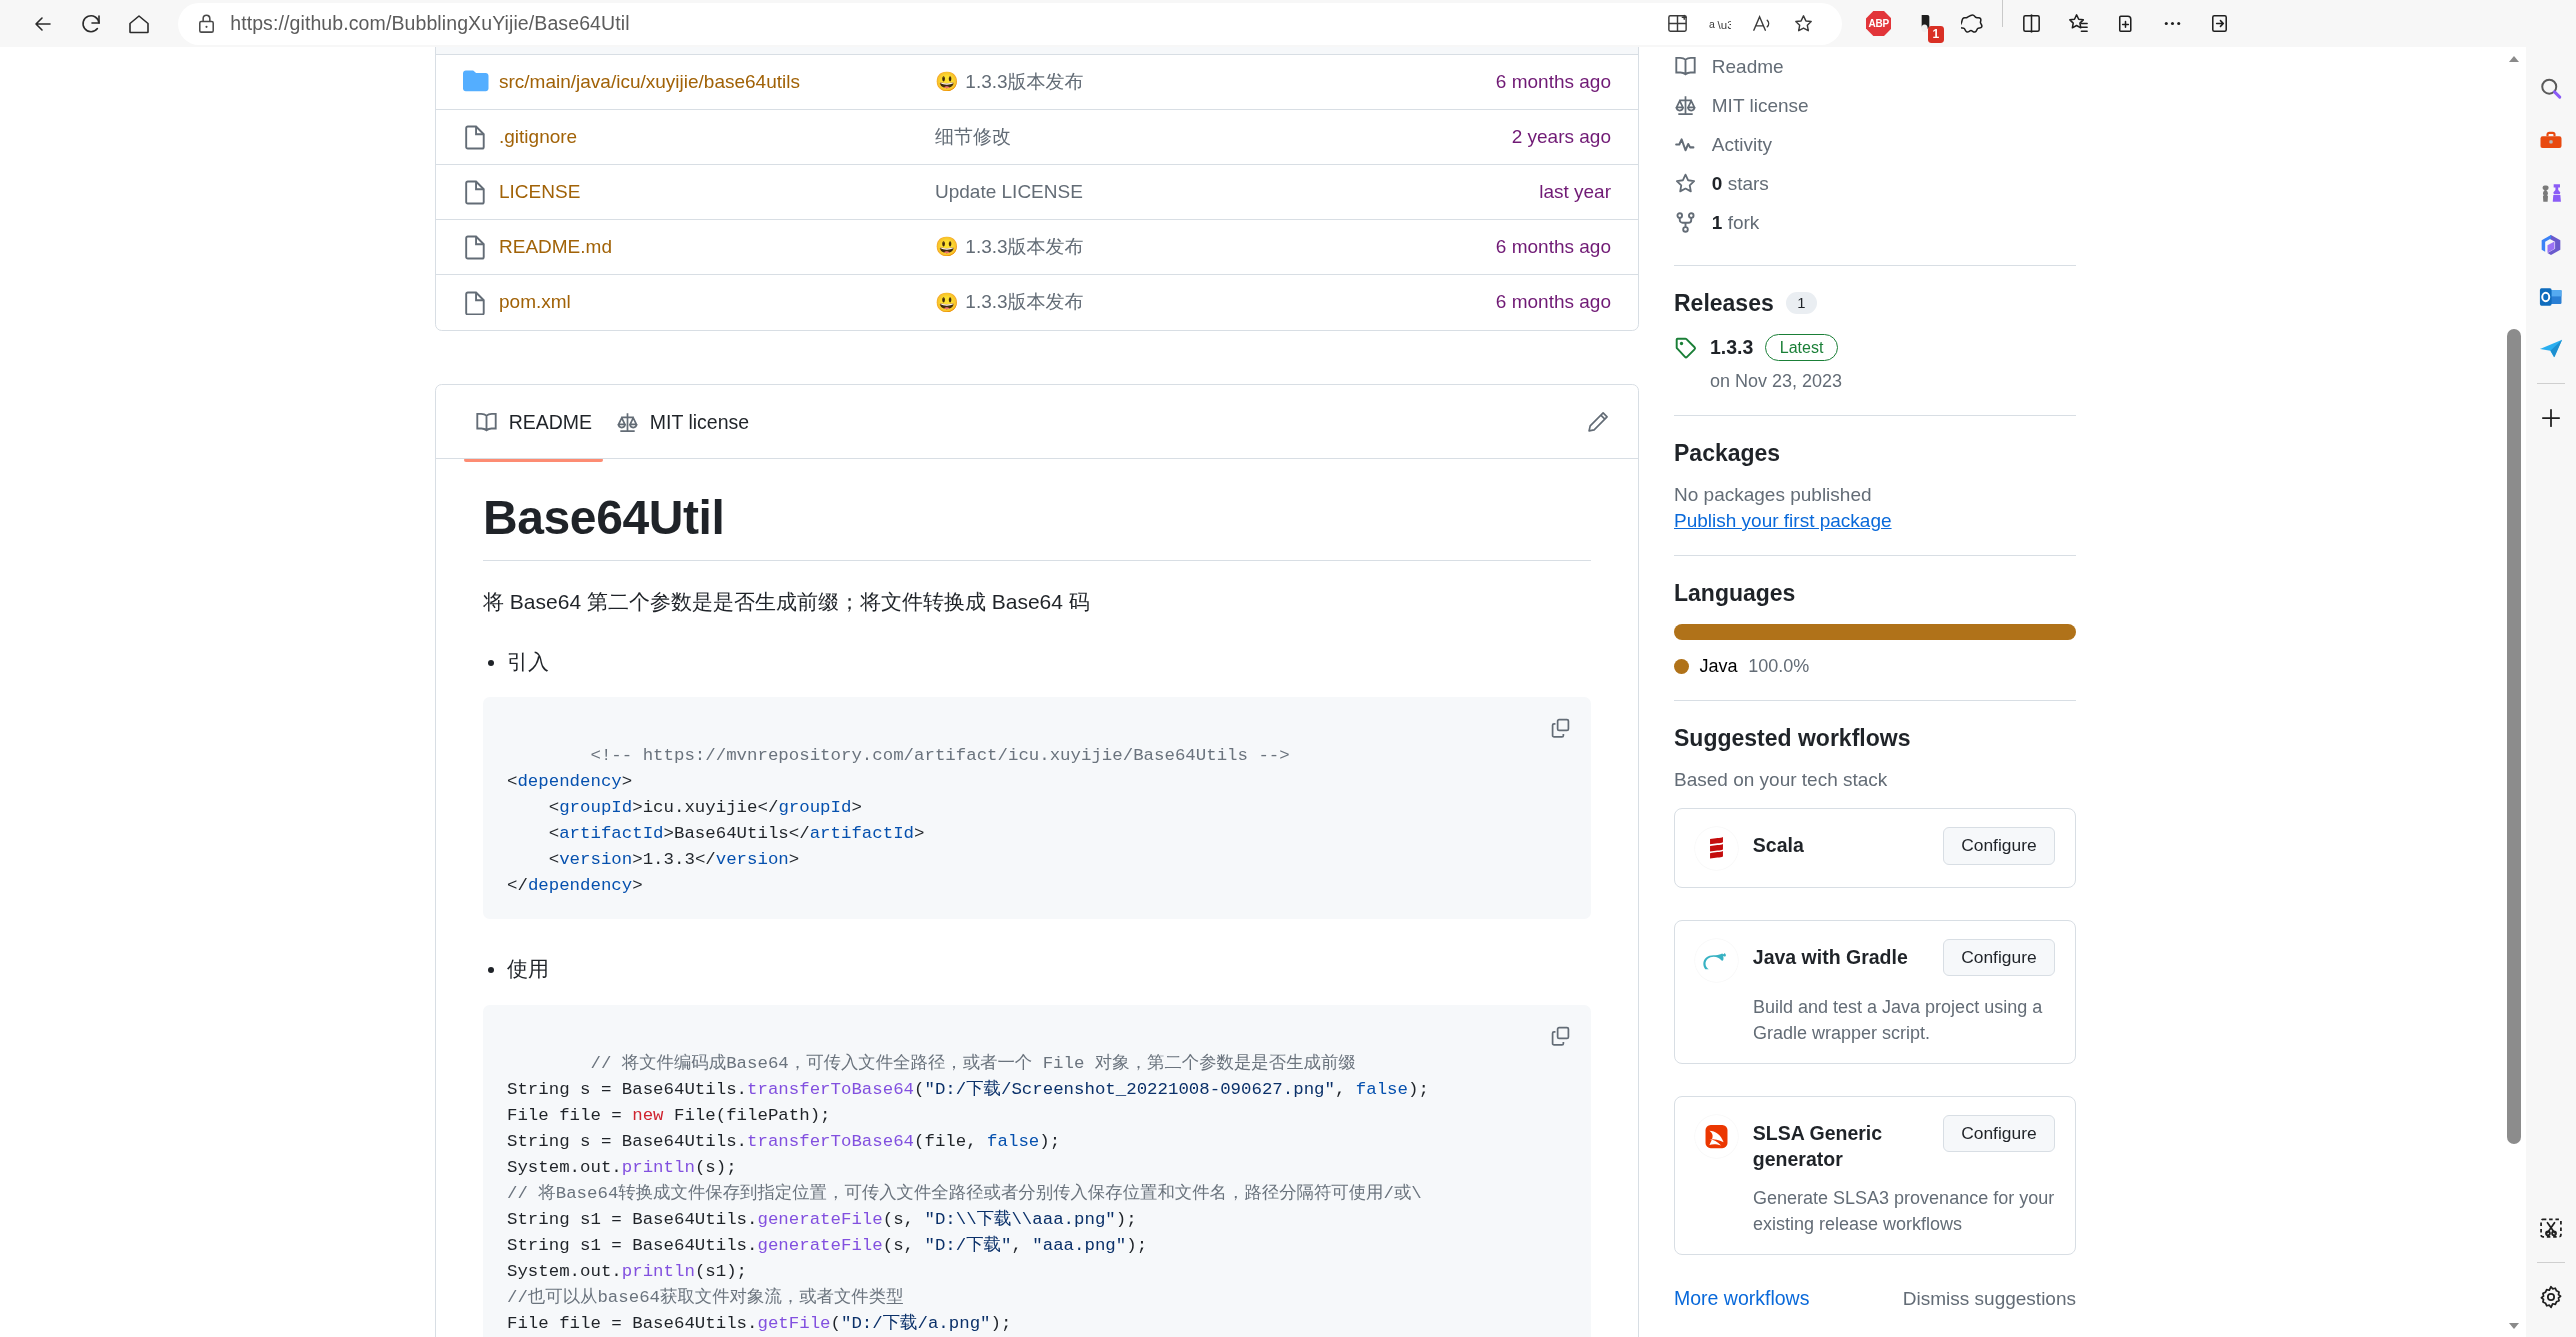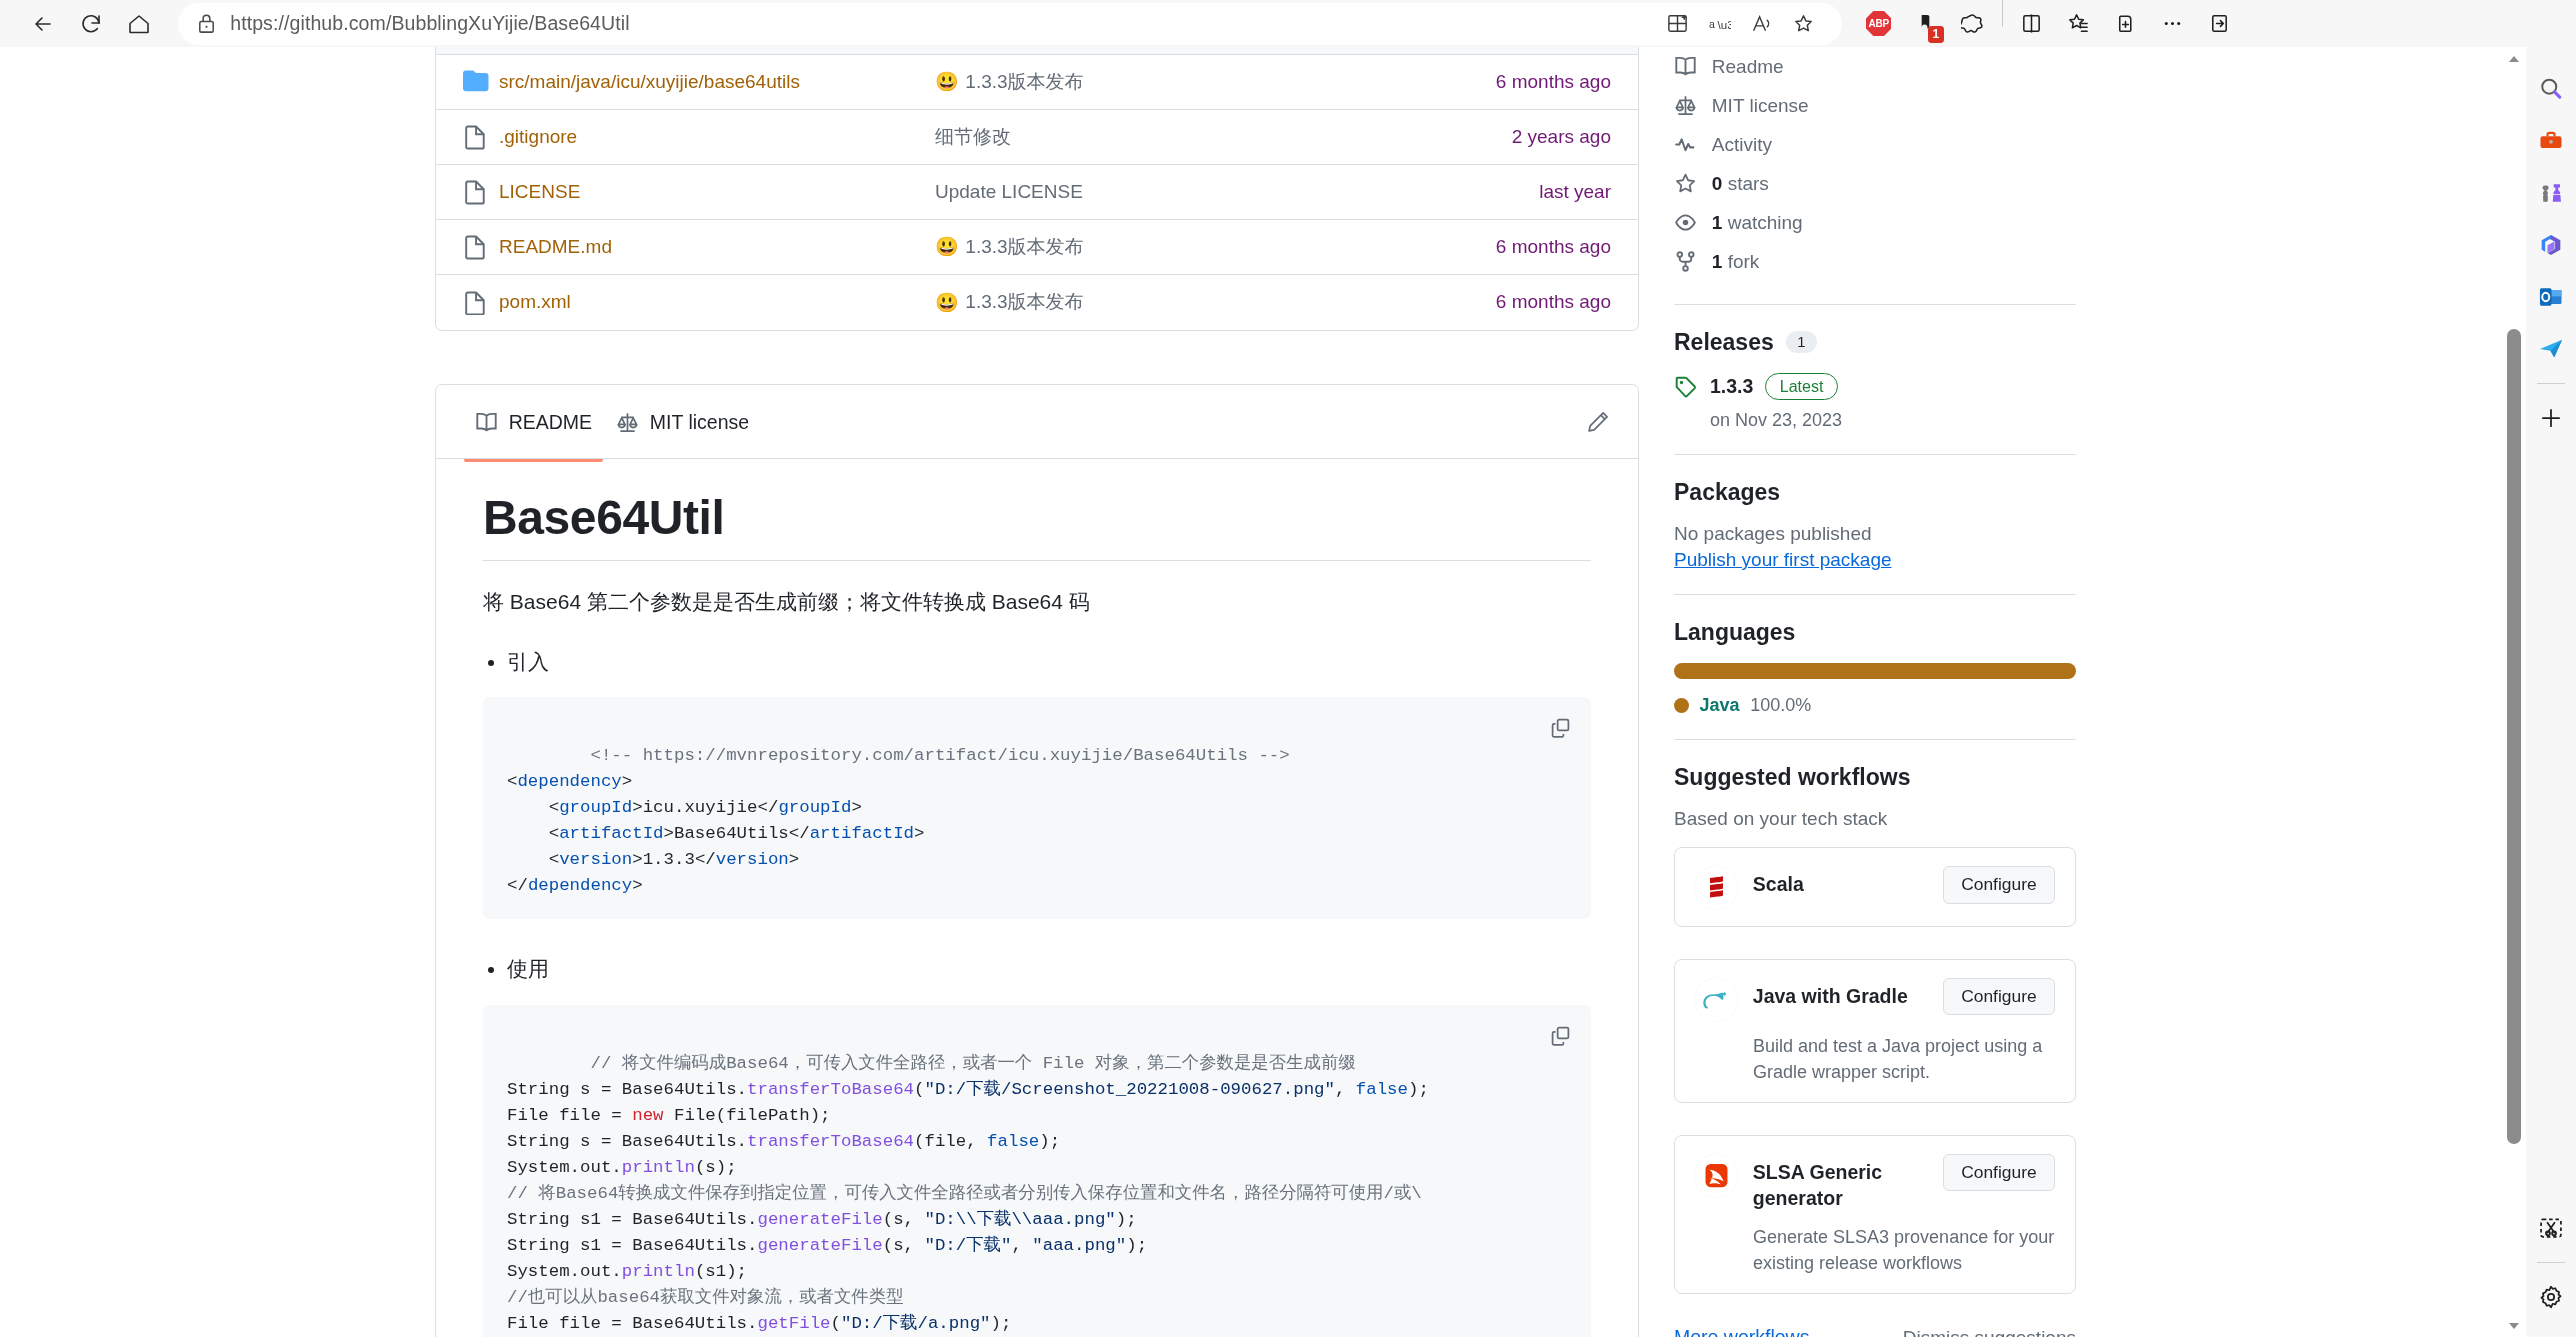--- a/index.html
+++ b/index.html
@@ -162,21 +162,21 @@
   .latest-pill {
     border: 0.7px solid #1a7f37; color: #1a7f37; font-size: 16px;
     border-radius: 14.8px; padding: 2.7px 13.4px; line-height: 1.25;
   }
   .release-date { font-size: 18px; color: #636c76; margin: 9.4px 0 0 36px; }
   .side-sub { font-size: 19px; color: #636c76; }
   .side-link { font-size: 19px; color: #0969da; text-decoration: underline; display:block; margin-top: 4px;}
   #lang-bar { height: 16px; border-radius: 8px; background: #b07219; margin: 5.4px 0 16px 0; }
   .lang-row { display: flex; align-items: center; gap: 10.7px; font-size: 18px; }
   .lang-dot { width: 14.8px; height: 14.8px; border-radius: 50%; background: #b07219; flex:none;}
-  .lang-name { color: #0f766e; font-weight: 700; }
+  .lang-name { color: #000000; font-weight: 400; }
   .lang-pct { color: #636c76; }
   .wf-sub { font-size: 19px; color: #636c76; margin-bottom: 17.4px; }
   .wf-card {
     border: 0.7px solid #d8dee4; border-radius: 8px; padding: 17.4px 20px; margin-bottom: 32px;
   }
   .wf-top { display: flex; align-items: flex-start; gap: 14.8px; }
   .wf-logo { width: 43px; height: 43px; border-radius: 50%; background:#fff;
              display:flex; align-items:center; justify-content:center; flex:none;
              box-shadow: 0 0 0 0.7px rgba(0,0,0,.03);}
   .wf-logo svg { width: 31px; height: 31px; }
@@ -495,28 +495,20 @@
     </div>
 
     <div class="about-item">
       <svg viewBox="0 0 16 16" fill="none" stroke="currentColor" stroke-width="1.25" stroke-linejoin="round">
         <path d="m8 1.8 1.85 3.95L14 6.3l-3.05 2.95.75 4.2L8 11.5l-3.7 1.95.75-4.2L2 6.3l4.15-.55z"></path>
           </svg>
       <span><span class="num">0</span>
       <span>stars</span></span>
     </div>
 
-    <div class="about-item">
-      <svg viewBox="0 0 16 16" fill="none" stroke="currentColor" stroke-width="1.25">
-        <path d="M8 3C4 3 1.5 8 1.5 8S4 13 8 13s6.5-5 6.5-5S12 3 8 3z"></path>
-            <circle cx="8" cy="8" r="1.9" fill="currentColor" stroke="none"></circle>
-          </svg>
-      <span><span class="num">1</span>
-      <span>watching</span></span>
-    </div>
 
     <div class="about-item">
       <svg viewBox="0 0 16 16" fill="none" stroke="currentColor" stroke-width="1.3">
         <circle cx="4" cy="3.2" r="1.6"></circle>
             <circle cx="12" cy="3.2" r="1.6"></circle>
             <circle cx="8" cy="12.8" r="1.6"></circle>
         <path d="M4 4.8v1.4a2 2 0 0 0 2 2h4a2 2 0 0 0 2-2V4.8M8 8.2v3"></path>
           </svg>
       <span><span class="num">1</span>
       <span>fork</span></span>

